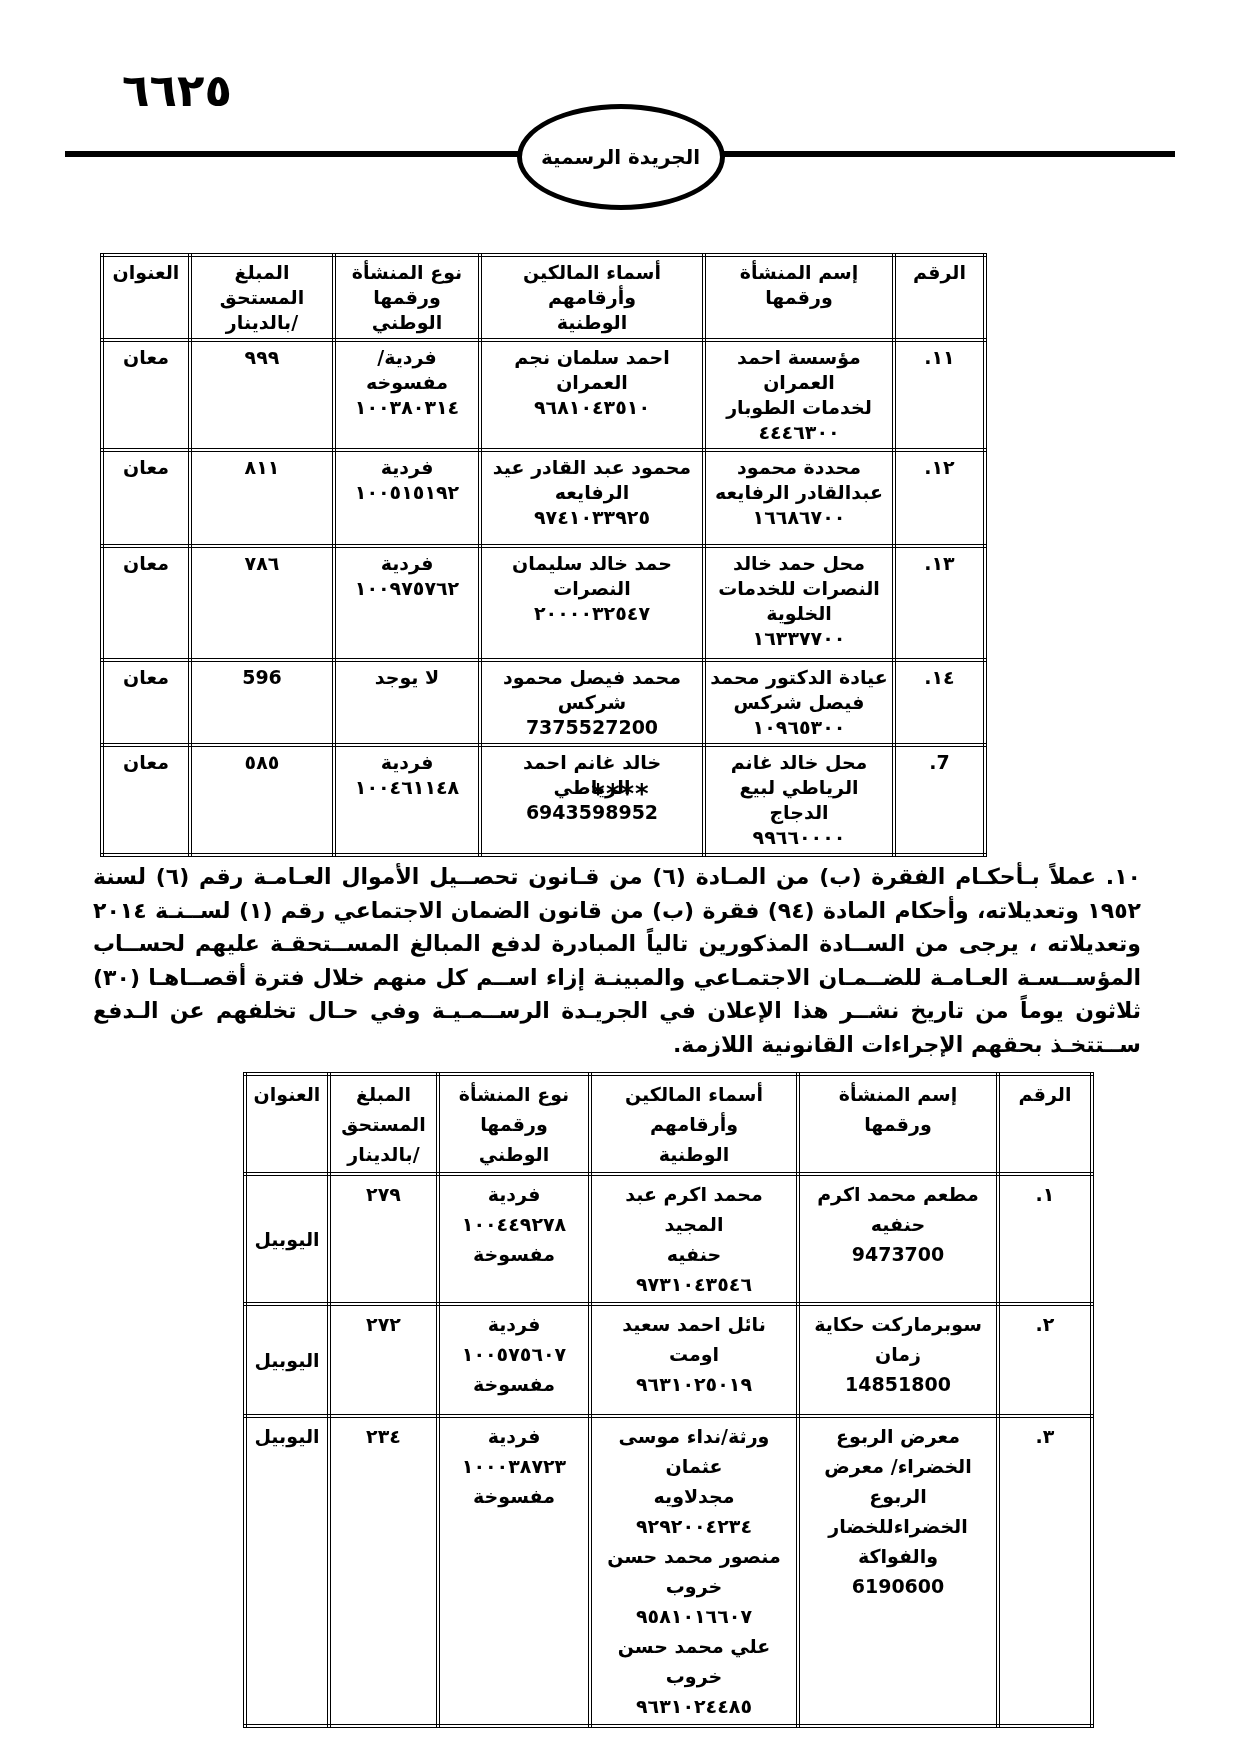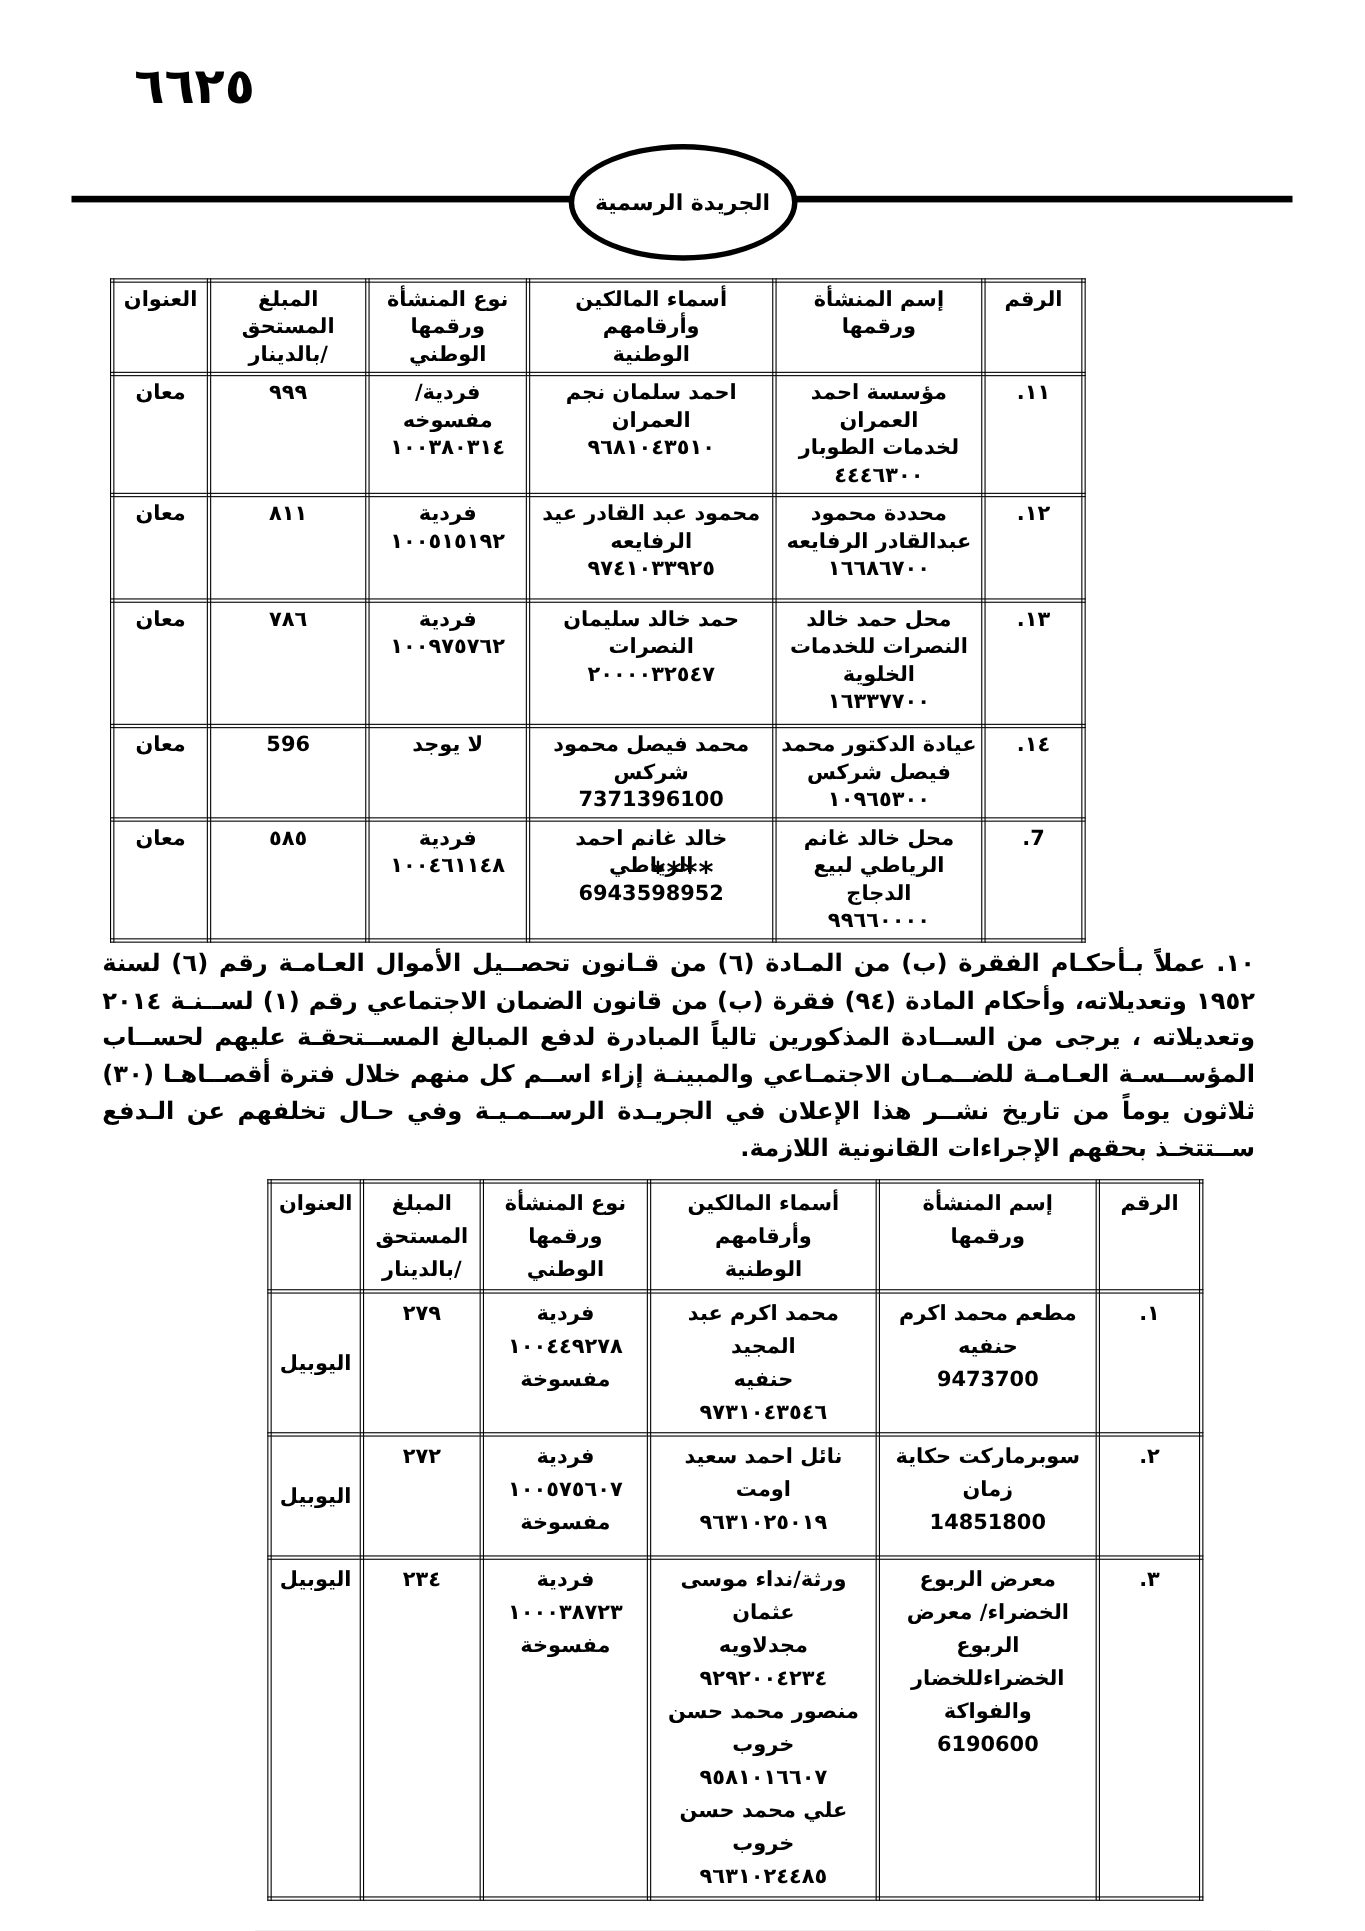--- a/index.html
+++ b/index.html
@@ -2,24 +2,24 @@
 <html lang="ar" dir="rtl"><head>
 <meta charset="utf-8">
 <style>
   html,body{margin:0;padding:0;background:#e8e8e8;}
   .page{
     position:relative; width:1241px; height:1755px; margin:0 auto;
     background:#ffffff; color:#000; overflow:hidden;
     font-family:"DejaVu Sans", sans-serif; font-weight:bold; direction:rtl;
   }
   .page-number{
-    position:absolute; top:56px; left:122px;
+    position:absolute; top:68px; left:122px;
     font-size:45px; letter-spacing:4px; line-height:1;
   }
-  .masthead{position:absolute; top:131px; left:0; right:0; height:100px;}
+  .masthead{position:absolute; top:104px; left:0; right:0; height:100px;}
   .masthead-line{position:absolute; top:47px; left:65px; right:66px; height:6px; background:#000;}
   .masthead-oval{
     position:absolute; top:0; left:50%; transform:translateX(-50%);
     width:198px; height:96px; background:#fff; border:5px solid #000; border-radius:50%;
     display:flex; align-items:center; justify-content:center;
     font-size:20px; z-index:2;
   }
   table{border-collapse:collapse; table-layout:fixed; background:#fff;}
   td,th{
     border:4px double #000; vertical-align:top; text-align:center;
@@ -118,21 +118,21 @@
 ١٠٠٩٧٥٧٦٢</td>
         <td>٧٨٦</td>
         <td>معان</td>
       </tr>
       <tr class="r14">
         <td>١٤.</td>
         <td>عيادة الدكتور محمد
 فيصل شركس
 ١٠٩٦٥٣٠٠</td>
         <td>محمد فيصل محمود شركس
-7371396100</td>
+7375527200</td>
         <td>لا يوجد</td>
         <td>596</td>
         <td>معان</td>
       </tr>
       <tr class="r15">
         <td>7.</td>
         <td>محل خالد غانم
 الرياطي لبيع الدجاج
 ٩٩٦٦٠٠٠٠</td>
         <td>خالد غانم احمد الرياطي

